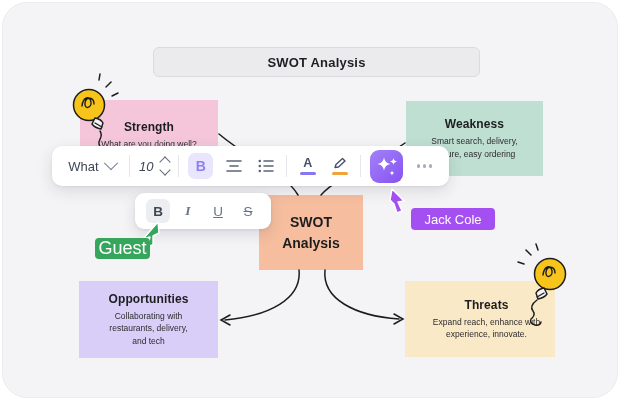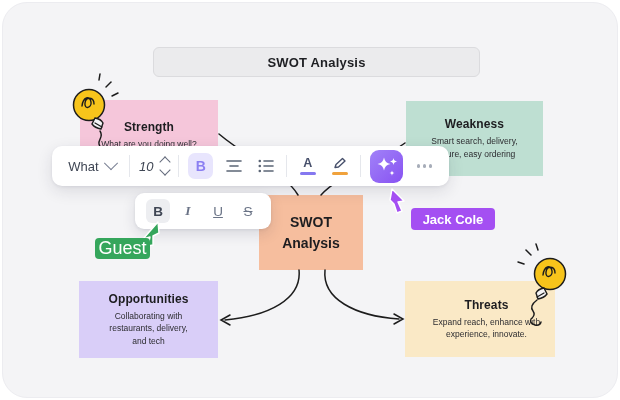--- a/index.html
+++ b/index.html
@@ -73,21 +73,21 @@
   .pp-bold{background:#edeef1;color:#3f4654;font-weight:800;}
   .pp-italic{font-family:"Liberation Serif","DejaVu Serif",serif;font-style:italic;font-weight:600;}
   .pp-underline{text-decoration:underline;}
   .pp-strike{text-decoration:line-through;}
   
   .badge{
     position:absolute;color:#fff;border-radius:4px;
     display:flex;align-items:center;justify-content:center;
   }
   .badge-guest{left:92px;top:235px;width:55px;height:21px;font-size:18px;}
-  .badge-jack{left:408px;top:205px;width:84px;height:22px;font-size:13px;font-weight:bold;}
+  .badge-jack{left:408px;top:205px;width:84px;height:22px;font-size:13px;}
 </style>
 </head>
 <body>
 
 <div class="canvas" style="background: rgb(244, 244, 246);">
 
   <div class="title-bar" style="background: rgb(235, 235, 237);">
     <span>SWOT Analysis</span>
   </div>
 

